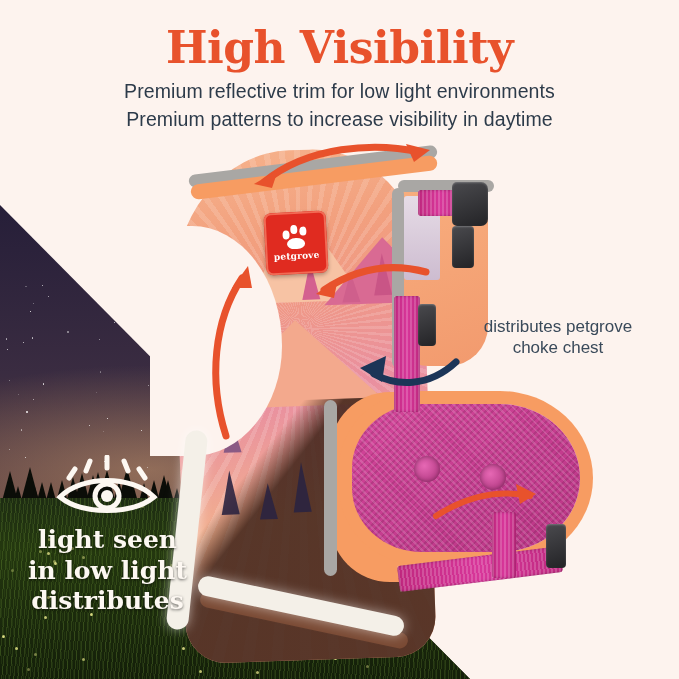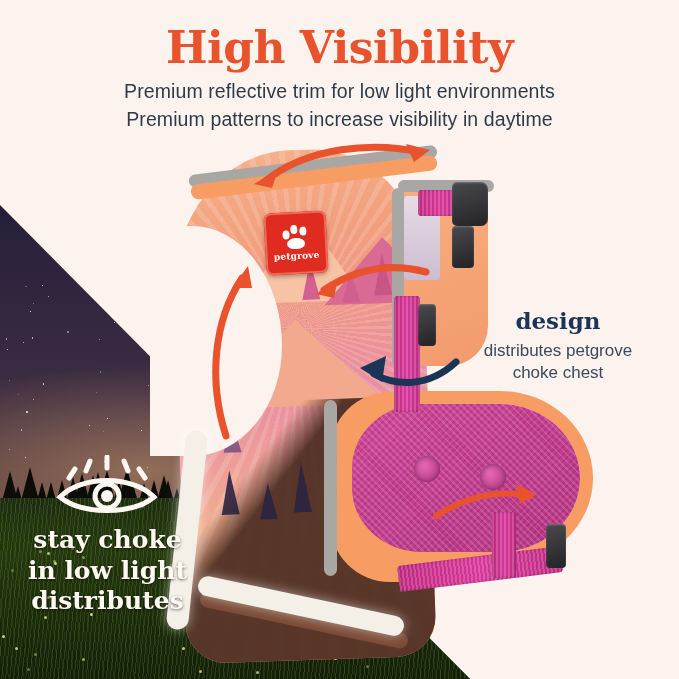--- a/index.html
+++ b/index.html
@@ -766,21 +766,20 @@
   </div>
 
   <svg class="arrow-svg" style="left:352px; top:340px; z-index:44;" width="110" height="56" viewBox="0 0 110 56">
     <path d="M104 22 C76 48, 44 46, 22 34" stroke="#1c3557" stroke-width="7" fill="none" stroke-linecap="round"></path>
     <path d="M8 28 L34 16 L30 42 Z" fill="#1c3557"></path>
   </svg>
 
   <div class="ann" style="left:442px; top:285px; width:232px;">
     <div class="ann-head">
       <br>
-      <span>design</span>
     </div>
     <div class="ann-sub">
       <span>distributes petgrove</span><br>
       <span>choke chest</span>
     </div>
   </div>
 
   <div class="eye-wrap">
     <svg width="110" height="60" viewBox="0 0 110 60">
       <g stroke="#fdf8f2" stroke-width="5" stroke-linecap="round">
@@ -791,19 +790,19 @@
         <line x1="87" y1="14" x2="93" y2="23"></line>
       </g>
       <path d="M8 42 C30 20, 80 20, 102 42 C80 60, 30 60, 8 42 Z" fill="none" stroke="#fdf8f2" stroke-width="5"></path>
       <circle cx="55" cy="41" r="12" fill="none" stroke="#fdf8f2" stroke-width="5"></circle>
       <circle cx="55" cy="41" r="6" fill="#fdf8f2"></circle>
     </svg>
   </div>
 
   <div class="ann" style="left:0px; top:525px; width:215px;">
     <div class="night-head">
-      <span>stay choke</span><br>
+      <span>light seen</span><br>
       <span>in low light</span><br>
       <span>distributes</span>
     </div>
   </div>
 
 </div>
 
 </body></html>

